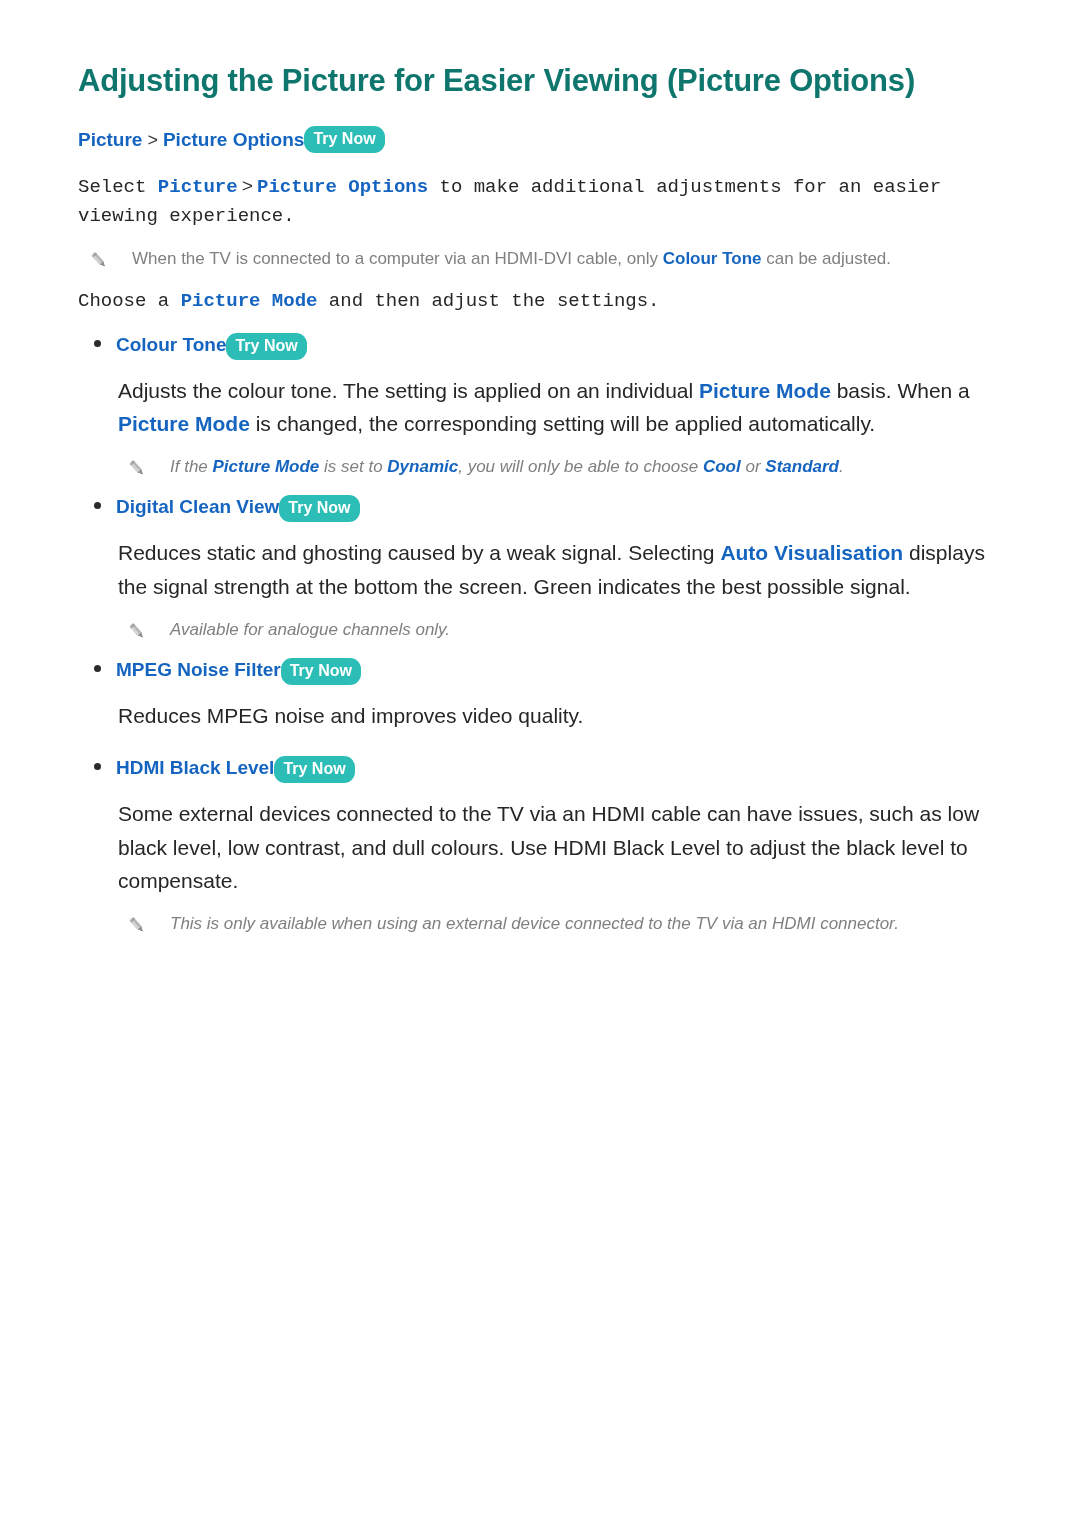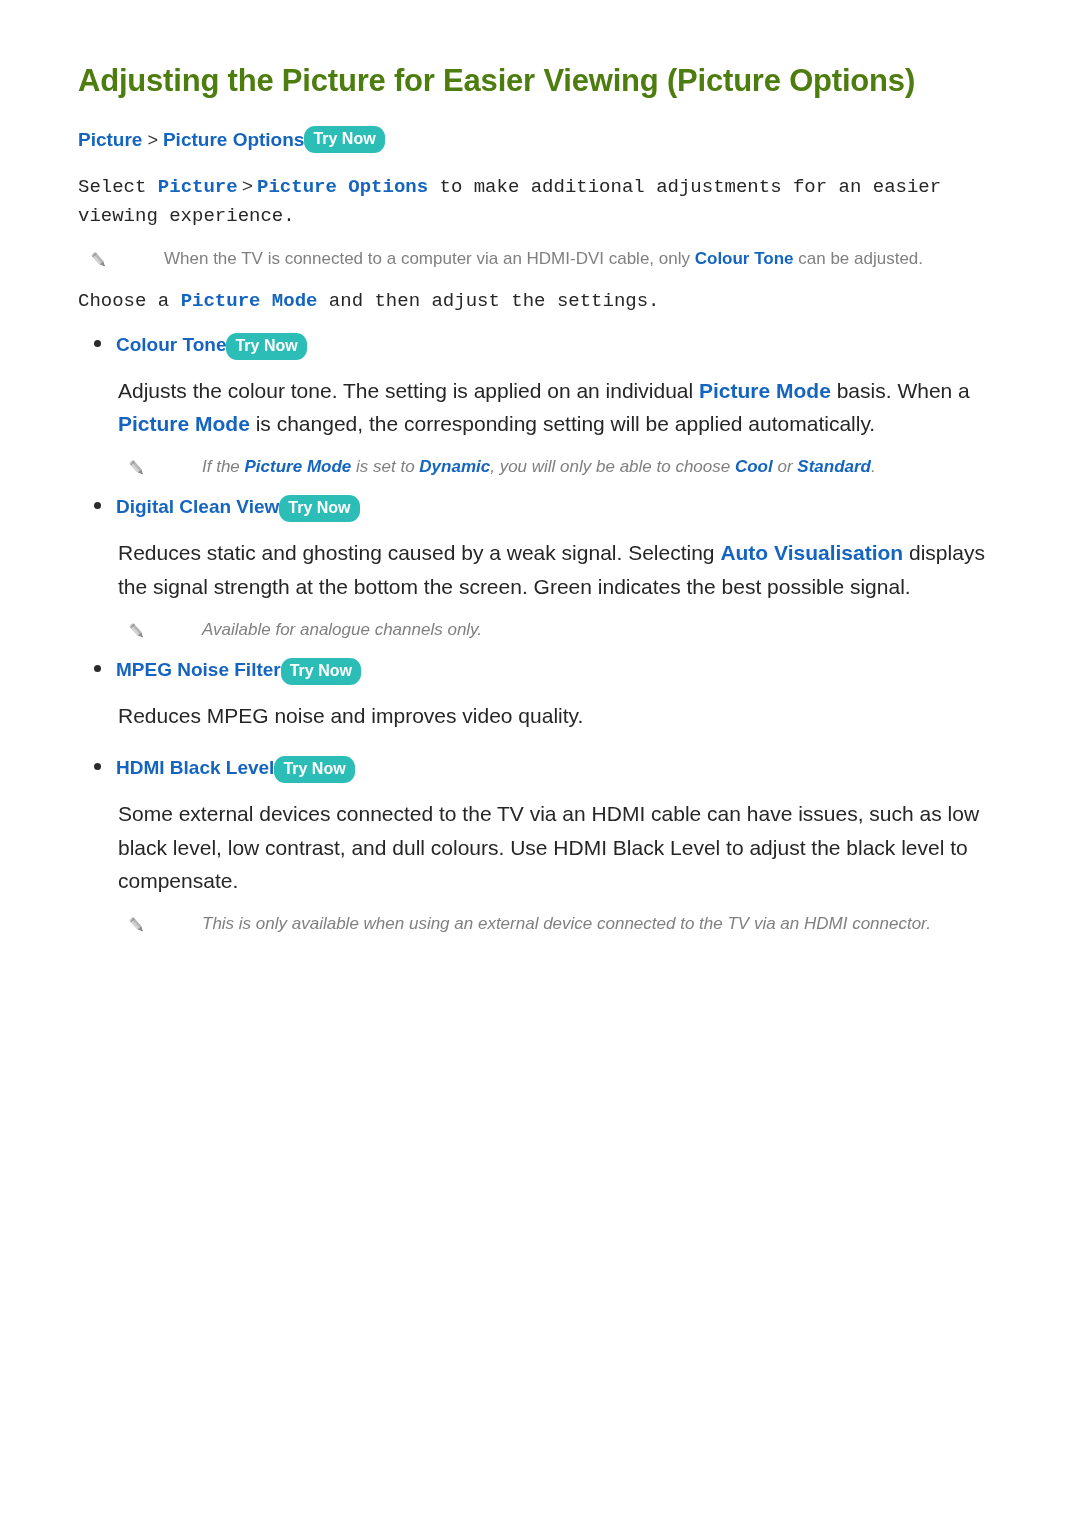--- a/index.html
+++ b/index.html
@@ -23,21 +23,21 @@
     background: #ffffff;
   }
   .content {
     padding: 62px 78px 40px 78px;
   }
 
   
   .page-title {
     font-size: 31px;
     font-weight: bold;
-    color: #4d7c0f;
+    color: #0f766e;
     letter-spacing: -0.2px;
     line-height: 1.22;
     margin: 0 0 26px 0;
   }
 
   
   .breadcrumb {
     font-size: 19px;
     font-weight: bold;
     color: #1565c0;
@@ -84,21 +84,20 @@
     color: #333333;
     padding: 0 4px;
   }
 
   
   .note {
     display: flex;
     align-items: flex-start;
     margin: 12px 0 16px 0;
     padding-left: 10px;
-    gap: 32px;
   }
   .note.indent { padding-left: 48px; font-style: italic; }
   .note-icon {
     flex: 0 0 auto;
     width: 22px;
     height: 22px;
     margin-right: 22px;
     margin-top: 3px;
   }
   .note-icon svg { display: block; }

